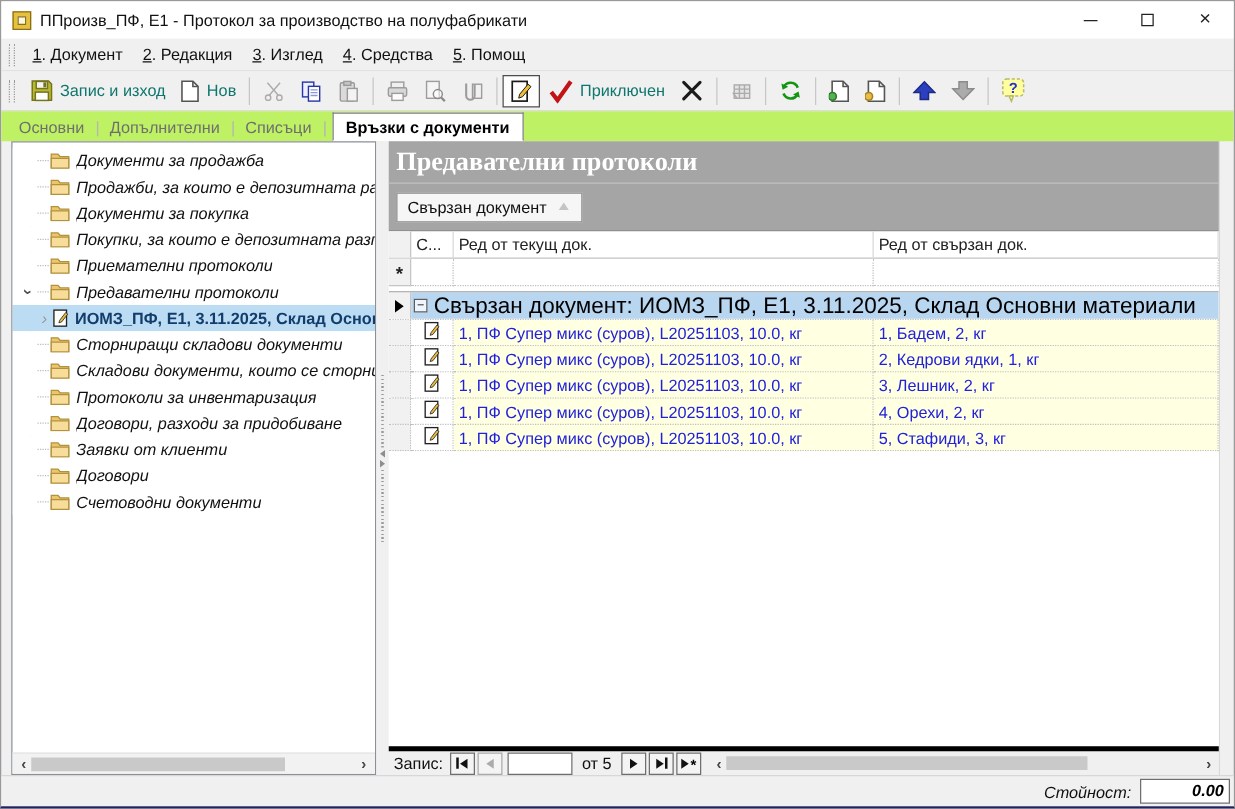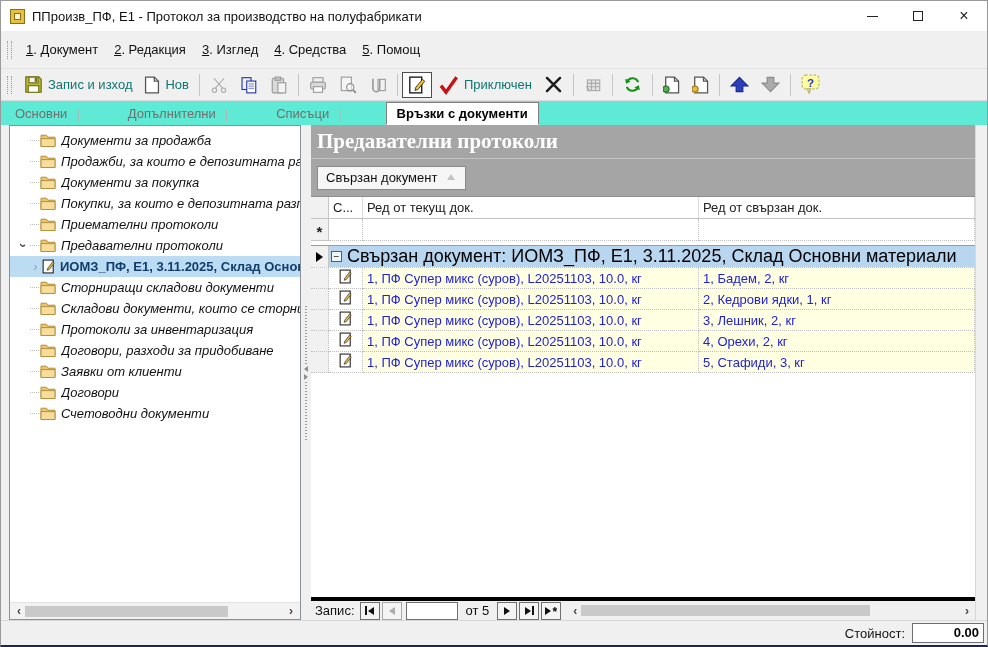--- a/index.html
+++ b/index.html
@@ -11,35 +11,35 @@
   .app-icon{width:15px;height:15px;margin:0 7px 0 9px;background:#e6c23c;border:1px solid #8a6d1d;display:flex;align-items:center;justify-content:center;}
   .app-icon i{display:block;width:7px;height:7px;background:#fdf6dd;border:1px solid #8a6d1d;}
   .title-text{font-size:13px;color:#111;}
   .tb-controls{margin-left:auto;display:flex;height:100%;}
   .tb-ctl{width:46px;height:100%;display:flex;align-items:center;justify-content:center;color:#222;}
   .glyph-min{width:11px;height:1px;background:#222;display:block;}
   .glyph-max{width:10px;height:10px;border:1px solid #222;display:block;}
   .glyph-close{font-size:16px;line-height:1;}
 
   
-  .menubar{height:38px;background:#f0f0f0;display:flex;align-items:center;padding-left:6px;border-bottom:1px solid #e2e2e2;flex:0 0 auto;}
+  .menubar{height:26px;background:#f0f0f0;display:flex;align-items:center;padding-left:6px;border-bottom:1px solid #e2e2e2;flex:0 0 auto;}
   .grip{width:5px;height:18px;border-left:1px dotted #9a9a9a;border-right:1px dotted #9a9a9a;margin-right:6px;}
   .menu-item{padding:3px 8px;font-size:13px;color:#111;white-space:nowrap;}
   .mi-num{text-decoration:underline;}
   .mi-dot::before{content:".\00a0";}
 
   
   .toolbar{height:32px;background:#f0f0f0;display:flex;align-items:center;padding-left:6px;border-bottom:1px solid #dcdcdc;flex:0 0 auto;}
   .tb-btn{display:flex;align-items:center;gap:5px;padding:3px 5px;font-size:13px;color:#0f766e;border:1px solid transparent;white-space:nowrap;}
   .tb-btn.pressed{border:1px solid #4d4d4d;background:#fdfdfd;}
   .tb-sep{width:1px;height:22px;background:#c6c6c6;margin:0 4px;flex:0 0 auto;}
   .tb-btn svg{display:block;}
 
   
-  .tabstrip{height:24px;background:#5eead4;display:flex;align-items:center;padding-left:10px;flex:0 0 auto;gap:40px;}
+  .tabstrip{height:24px;background:#bef264;display:flex;align-items:center;padding-left:10px;flex:0 0 auto;}
   .tab{font-size:13px;color:#6f6f6f;padding:2px 4px;white-space:nowrap;}
   .tab:not(.active)::after{content:"|";color:#b5b5b5;margin-left:9px;}
   .tab.active{color:#000;font-weight:bold;background:#fff;border:1px solid #7e7e7e;border-bottom:1px solid #fff;padding:3px 10px;}
 
   
   .main{flex:1 1 auto;display:flex;padding-left:8px;min-height:0;}
   .tree-panel{width:292px;background:#fff;border:1px solid #8a8f98;display:flex;flex-direction:column;flex:0 0 auto;min-height:0;}
   .tree-list{flex:1 1 auto;overflow:hidden;padding-top:4px;position:relative;}
   .tree-list::before{content:"";position:absolute;left:14px;top:10px;height:280px;border-left:1px dotted #c3c3c3;}
   .tree-item{display:flex;align-items:center;height:21px;padding-left:7px;font-size:13px;font-style:italic;color:#111;white-space:nowrap;overflow:hidden;position:relative;background:#fff;}
@@ -105,21 +105,21 @@
   .vbar{width:2px;height:9px;background:#111;}
   .nav-btn.disabled{border-color:#a9a9a9;}
   .nav-btn.disabled .t-l{border-right-color:#ababab;}
   .nav-btn .mini-star{font-size:12px;font-weight:bold;line-height:8px;margin-top:3px;}
   .nav-input{width:52px;height:18px;border:1px solid #6f6f6f;background:#fff;font-size:13px;padding:0 3px;margin:0 2px;}
   .nav-of{font-size:13px;color:#111;margin:0 6px 0 4px;white-space:nowrap;}
   .nav-hscroll{flex:1 1 auto;display:flex;align-items:center;margin:0 2px 0 6px;}
   .nav-hscroll .sthumb{left:0;width:76%;}
 
   
-  .statusbar{height:25px;flex:0 0 auto;background:#f0f0f0;border-top:1px solid #d7d7d7;display:flex;align-items:center;justify-content:flex-end;padding-right:3px;gap:7px;}
+  .statusbar{height:25px;flex:0 0 auto;background:#f0f0f0;border-top:1px solid #d7d7d7;display:flex;align-items:center;justify-content:flex-end;padding-right:3px;gap:7px;font-style:italic;}
   .status-label{font-size:13px;color:#111;}
   .status-value{width:72px;height:20px;border:1px solid #6f6f6f;background:#fff;font-size:13px;font-weight:bold;text-align:right;line-height:18px;padding:0 4px;color:#000;}
 </style>
 </head>
 <body>
 
 <div class="window">
 
   <div class="titlebar">
     <span class="app-icon">

